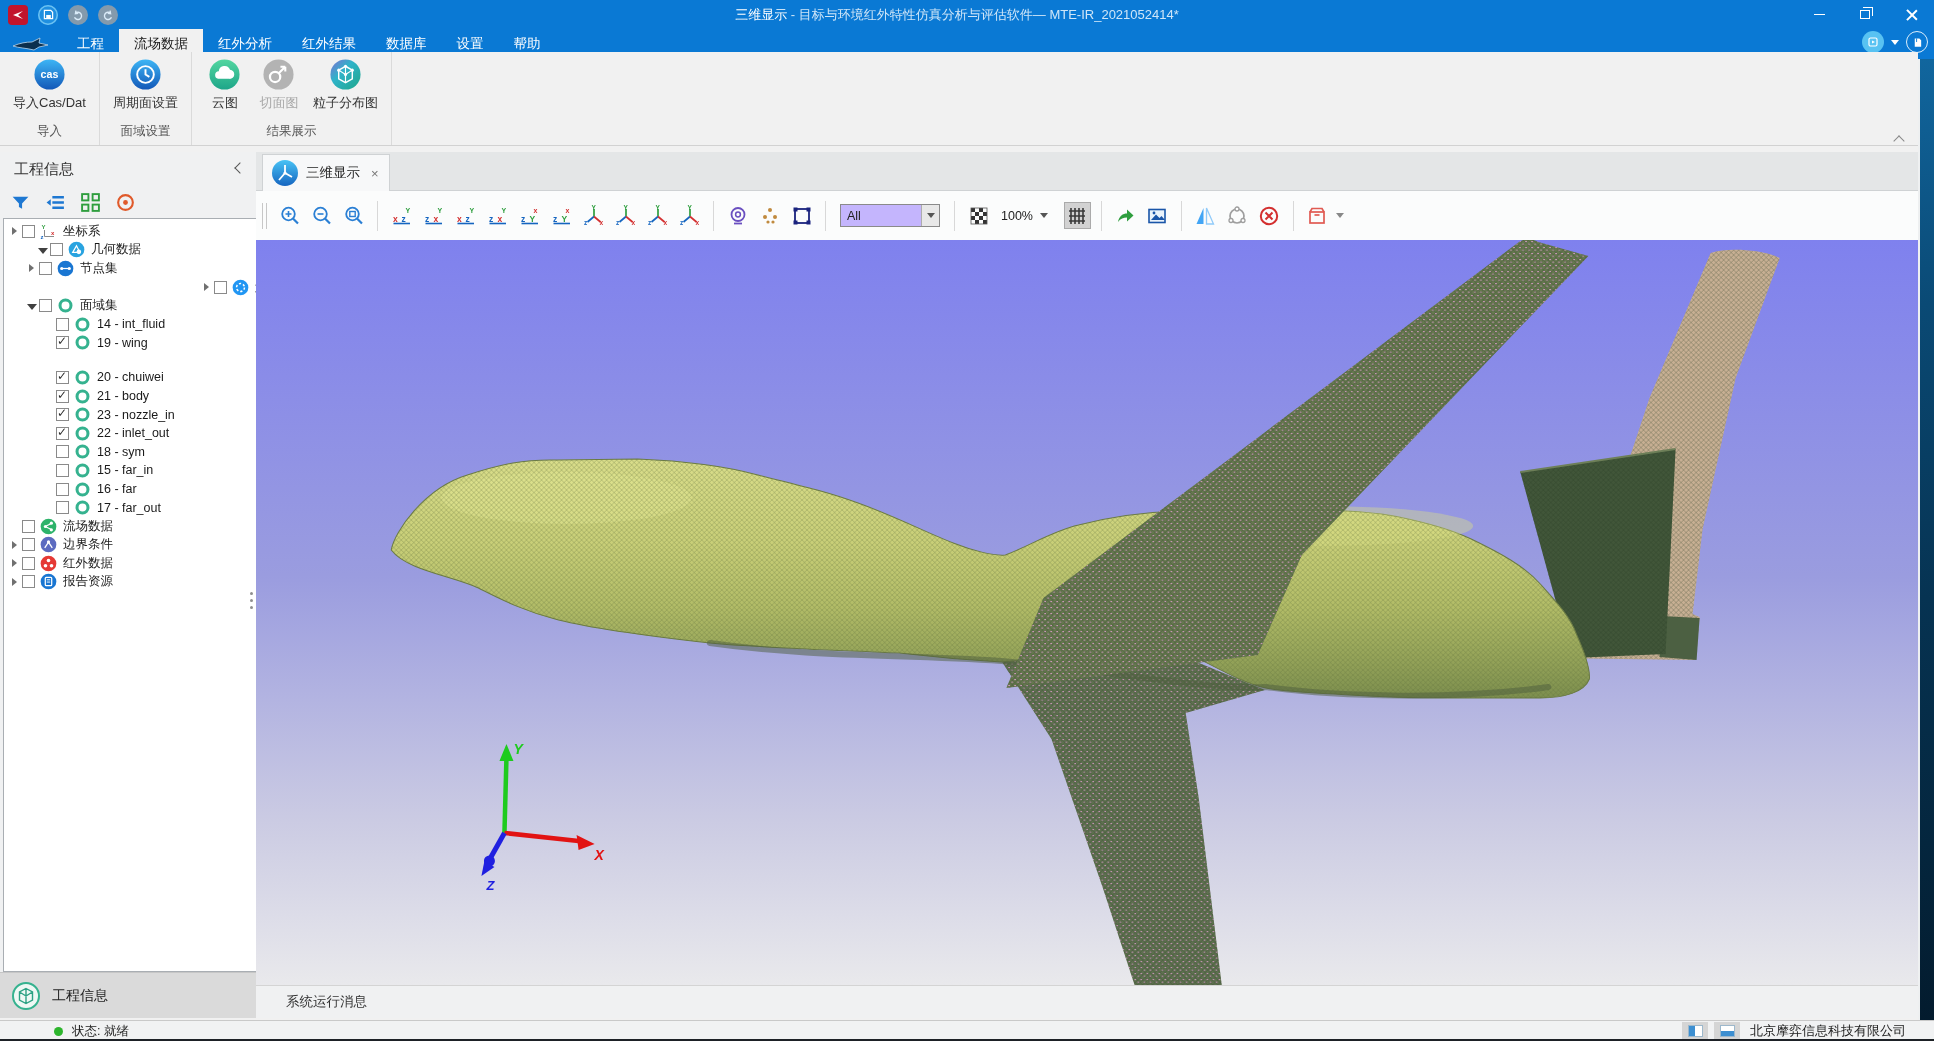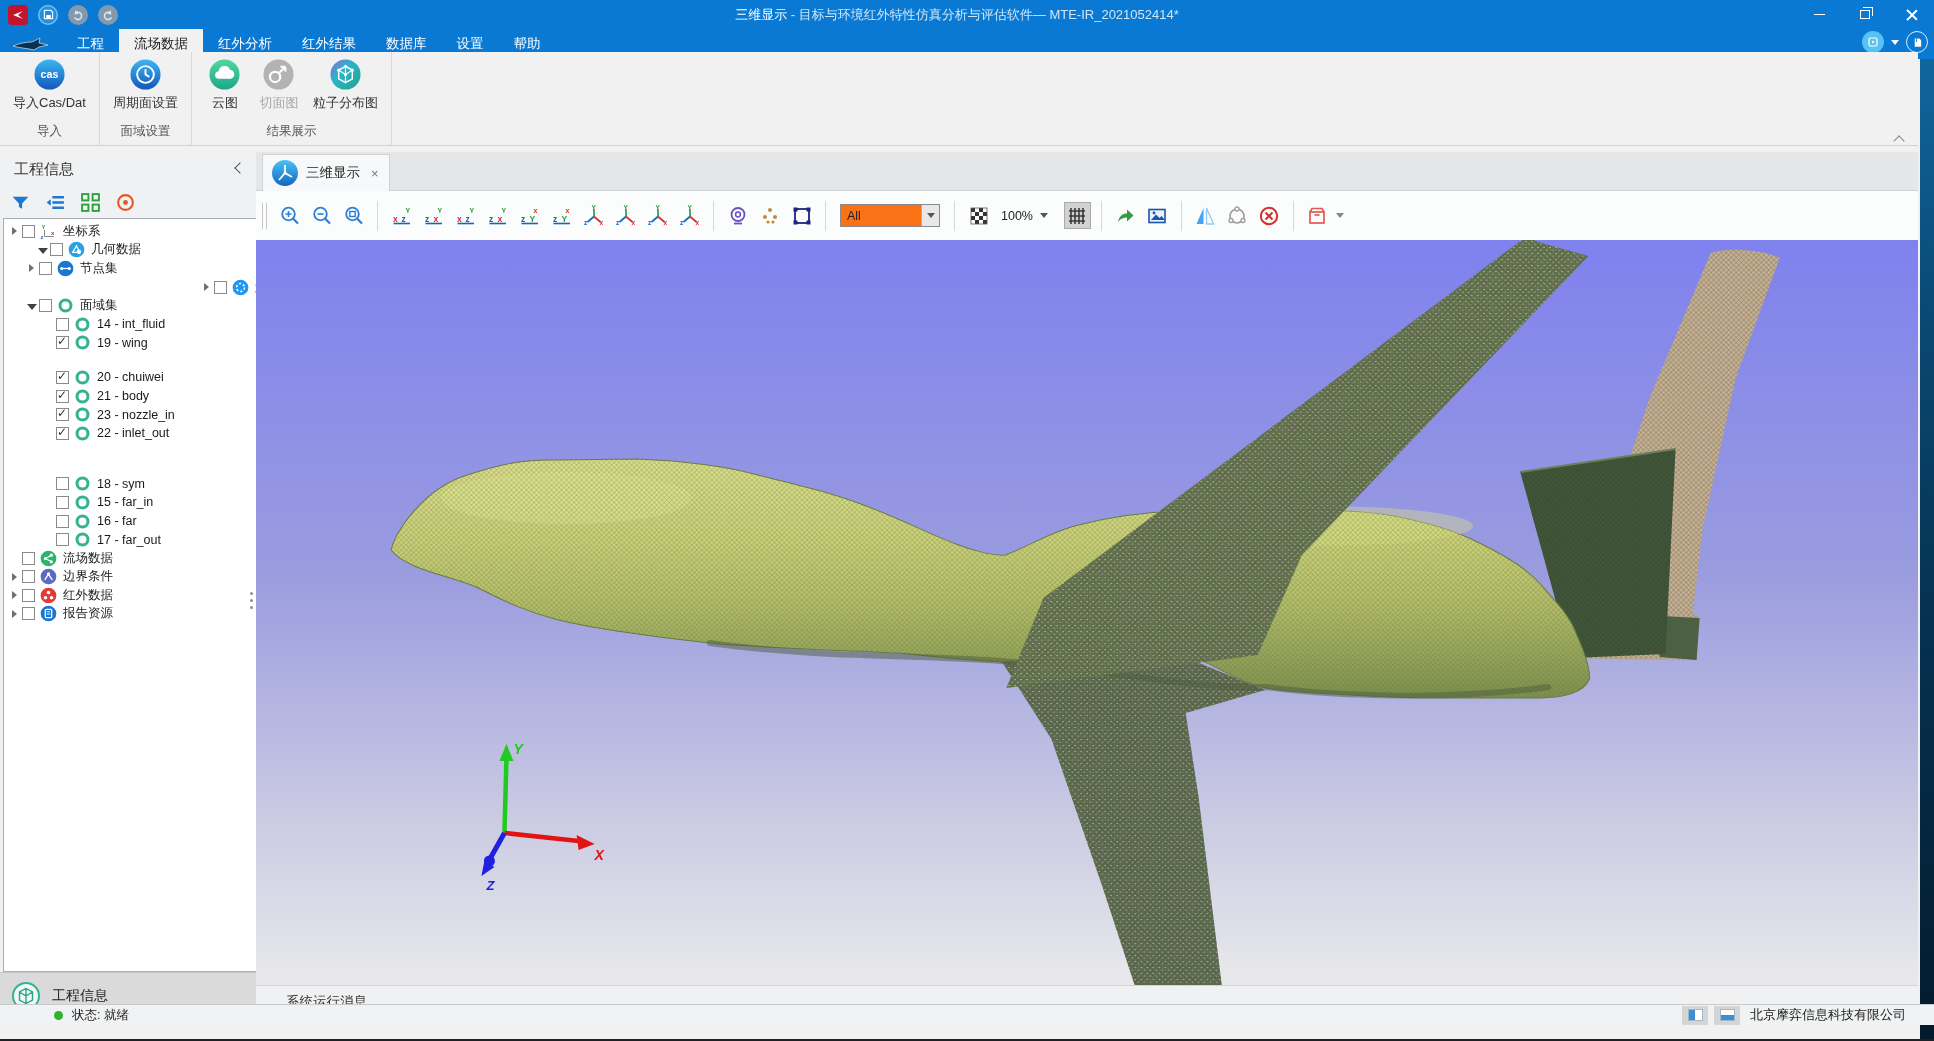--- a/index.html
+++ b/index.html
@@ -74,35 +74,35 @@
   .dtab{position:absolute;left:6px;top:2px;width:128px;height:37px;background:#f7f8f9;border:1px solid #cfd2d4;border-bottom:none;display:flex;align-items:center;gap:7px;padding:0 8px;}
   .dtab .tico{width:28px;height:28px;}
   .dtab .tlab{font-size:13.5px;color:#222;}
   .dtab .tclose{color:#777;font-size:13px;margin-left:4px;}
   .vtoolbar{position:absolute;left:0;right:0;top:39px;height:49px;background:#fbfcfc;display:flex;align-items:center;padding-left:6px;gap:5px;}
   .vt-handle{width:5px;height:26px;border-left:1px solid #c7c7c7;border-right:1px solid #c7c7c7;margin-right:4px;}
   .vicon{width:27px;height:27px;display:flex;align-items:center;justify-content:center;border:1px solid transparent;}
   .vicon svg{width:22px;height:22px;display:block;}
   .vicon.toggle-on{background:#d2d2d2;border:1px solid #aaa;}
   .vsep{width:1px;height:30px;background:#d8d8d8;margin:0 5px;}
-  .combo{width:100px;height:23px;background:#f97316;border:1px solid #8a8a8a;display:flex;align-items:center;position:relative;margin:0 4px;}
+  .combo{width:100px;height:23px;background:#c4b5fd;border:1px solid #8a8a8a;display:flex;align-items:center;position:relative;margin:0 4px;}
   .combo .cval{font-size:12.5px;color:#222;padding-left:6px;flex:1;}
   .combo .cbtn2{width:18px;height:100%;background:#e8e8e8;border-left:1px solid #adadad;display:flex;align-items:center;justify-content:center;}
   .caret{width:0;height:0;border-left:4px solid transparent;border-right:4px solid transparent;border-top:5px solid #555;}
   .zoomlab{font-size:12.5px;color:#222;margin:0 2px 0 4px;}
   .viewport{position:absolute;left:0;right:0;top:88px;bottom:33px;}
   .viewport svg.scene{width:100%;height:100%;display:block;}
   .msgbar{position:absolute;left:0;right:0;bottom:0;height:33px;background:#f0f1f2;border-top:1px solid #d4d4d4;display:flex;align-items:center;}
   .msgbar .mtext{font-size:13.5px;color:#333;padding-left:30px;}
   
   .dark-strip{position:absolute;top:59px;right:0;width:16px;bottom:2px;
     background:linear-gradient(180deg,#11669e 0%,#0a4a75 25%,#063352 55%,#04263e 80%,#031a2c 100%);
     border-left:2px solid #eef0f1;}
   
-  .statusbar{position:absolute;left:0;right:0;bottom:16px;height:21px;background:#f1f2f3;border-top:1px solid #c9c9c9;display:flex;align-items:center;}
+  .statusbar{position:absolute;left:0;right:0;bottom:0;height:21px;background:#f1f2f3;border-top:1px solid #c9c9c9;display:flex;align-items:center;}
   .statusbar .dot{width:9px;height:9px;border-radius:50%;margin-left:54px;margin-right:9px;}
   .statusbar .stext{font-size:12.5px;color:#222;}
   .sb-right{position:absolute;right:28px;display:flex;align-items:center;gap:10px;}
   .sb-tiles{display:flex;gap:6px;background:transparent;}
   .sb-tile{width:26px;height:19px;background:#d5d5d5;display:flex;align-items:center;justify-content:center;}
   .mini1{width:15px;height:12px;background:#fff;border:1px solid #9db8cc;position:relative;}
   .mini1::before{content:"";position:absolute;left:0;top:0;width:6px;height:100%;background:#3d8fd1;}
   .mini2{width:15px;height:12px;background:#fff;border:1px solid #9db8cc;position:relative;}
   .mini2::before{content:"";position:absolute;left:0;bottom:0;width:100%;height:5px;background:#3d8fd1;}
   .company{font-size:13px;color:#222;white-space:nowrap;}
@@ -424,21 +424,21 @@
         <div class="trow" style="padding-left: 38px;">
           <span class="exp"></span>
           <span class="cb on"></span>
           <span class="ticon">
             <svg viewBox="0 0 18 18">
               <circle cx="9" cy="9" r="5.8" fill="none" stroke="#35b28f" stroke-width="3.2"></circle>
             </svg>
           </span>
           <span class="tlabel">22 - inlet_out</span>
         </div>
-        <div class="trow" style="padding-left: 38px; margin-top: 32px;">
+        <div class="trow" style="padding-left: 38px;">
           <span class="exp"></span>
           <span class="cb"></span>
           <span class="ticon">
             <svg viewBox="0 0 18 18">
               <circle cx="9" cy="9" r="5.8" fill="none" stroke="#35b28f" stroke-width="3.2"></circle>
             </svg>
           </span>
           <span class="tlabel">18 - sym</span>
         </div>
         <div class="trow" style="padding-left: 38px;">

